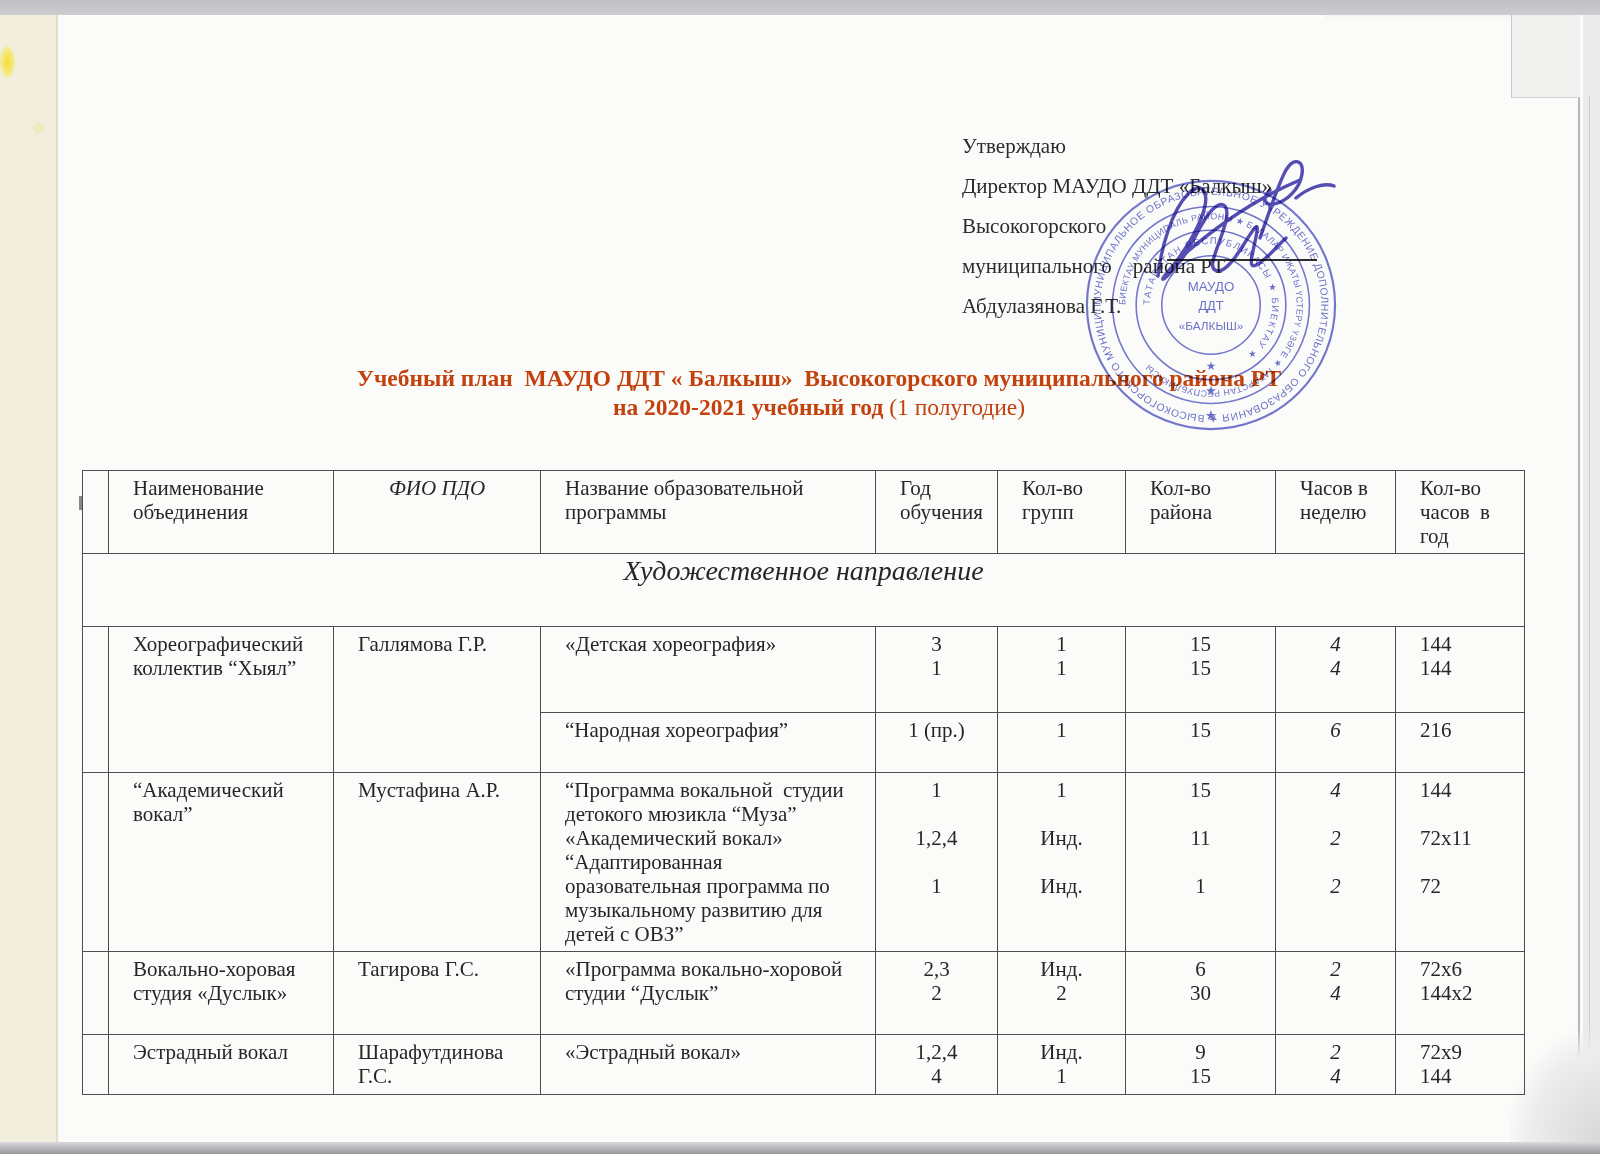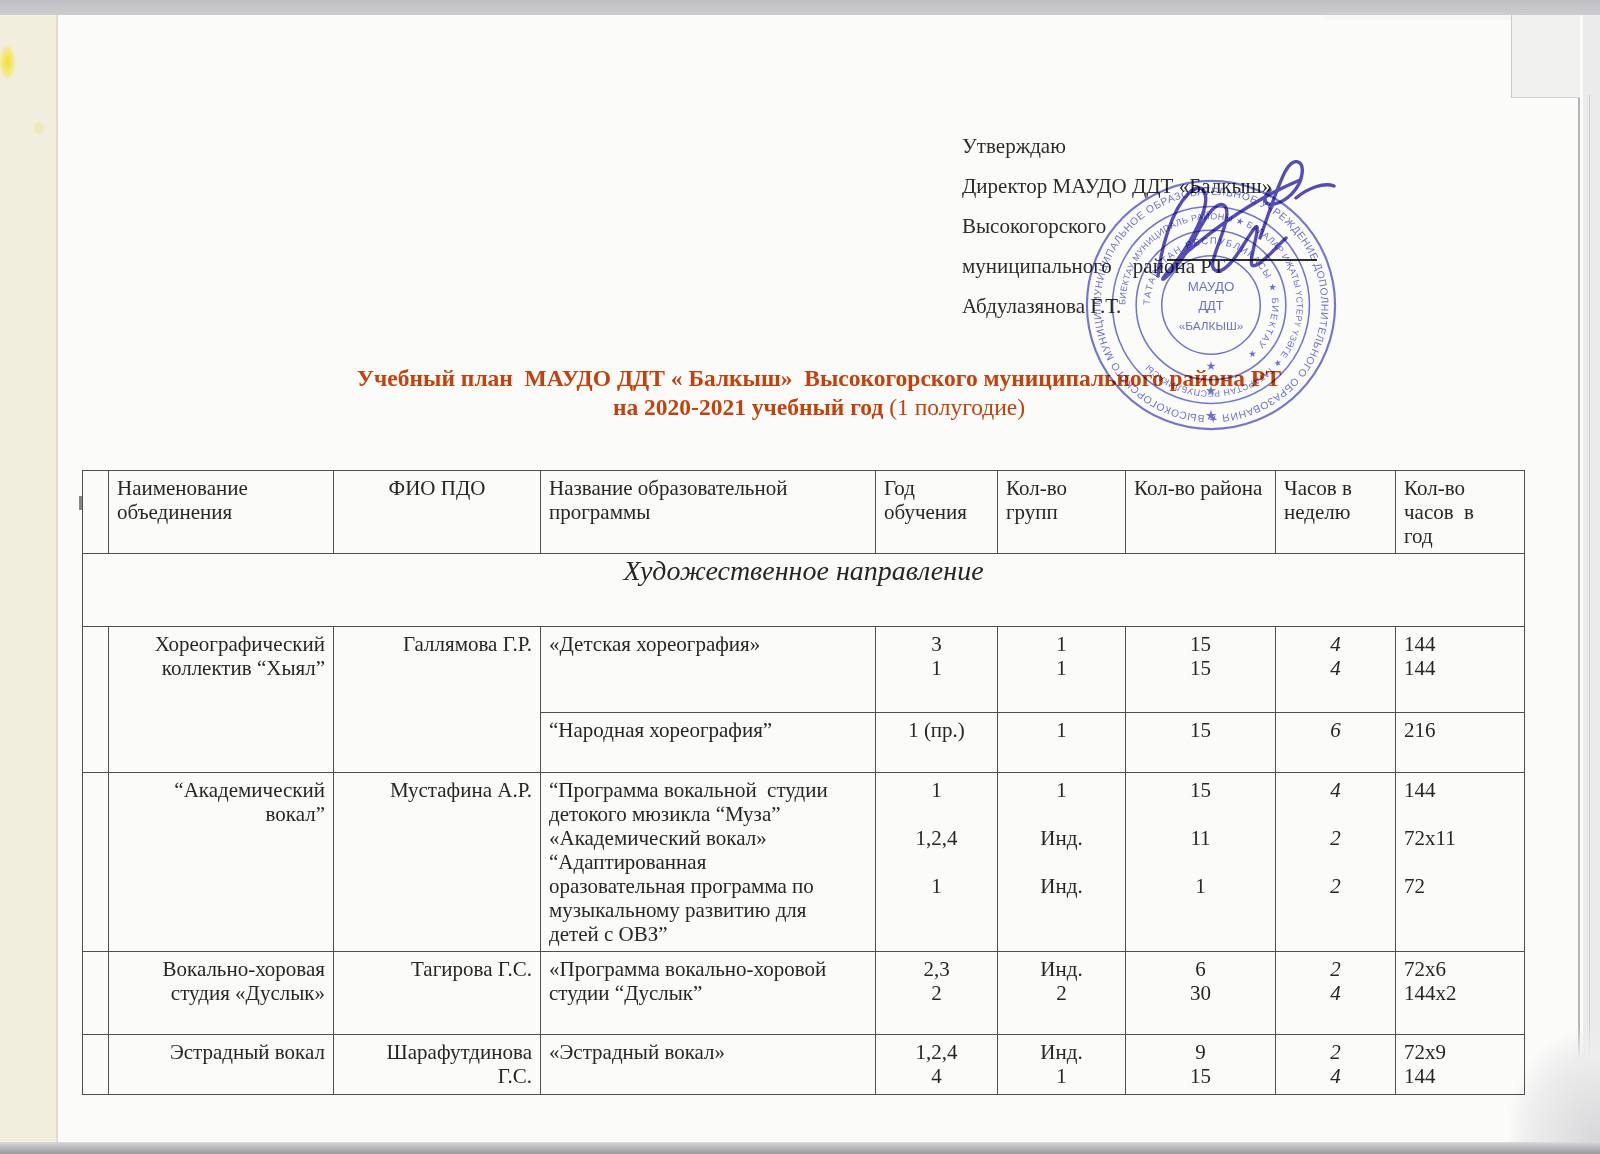--- a/index.html
+++ b/index.html
@@ -36,28 +36,28 @@
   .doc-title .b{font-weight:bold;}
 
   
   table.plan{
     position:absolute;left:82px;top:470px;width:1442px;
     border-collapse:collapse;table-layout:fixed;
     font-size:21px;line-height:24px;color:#262626;
   }
   table.plan td,table.plan th{
     border:1.5px solid #4e4e4e;vertical-align:top;
-    padding:5px 8px;font-weight:normal;white-space:pre-line;
+    padding:5px 24px;font-weight:normal;white-space:pre-line;
     overflow:hidden;
   }
   .r-head{height:83px;} .r-section{height:73px;}
   .r1a{height:86px;} .r1b{height:60px;} .r2{height:170px;margin-top:7px;} .r3{height:83px;} .r4{height:60px;}
-  .th-left{text-align:left;} .th-center{}
+  .th-left{text-align:left;} .th-center{font-style:italic;}
   .c0{padding:0;}
-  .c-name,.c-fio{text-align:right;}
+  .c-name,.c-fio{text-align:left;}
   .c-prog{text-align:left;padding-left:10px;}
   .c-num{text-align:center;}
   .c-hours{text-align:center;font-style:italic;}
   .section{
     text-align:center;font-style:italic;font-size:28px;
     vertical-align:middle;padding-top:0;
   }
   .cut-mark{left:79px;top:496px;width:3px;height:14px;background:#555;opacity:.7;}
 
   

